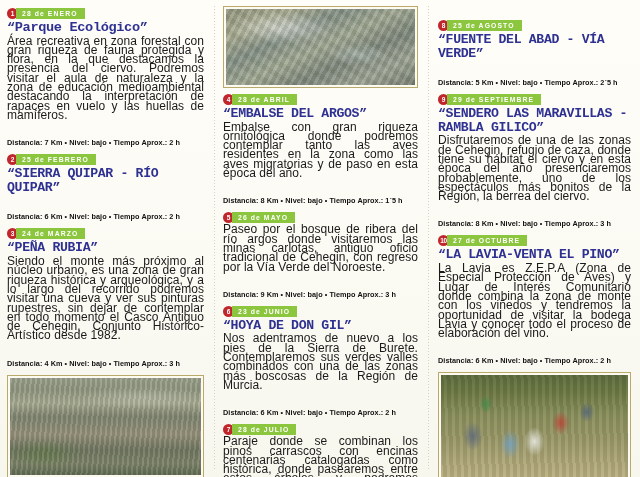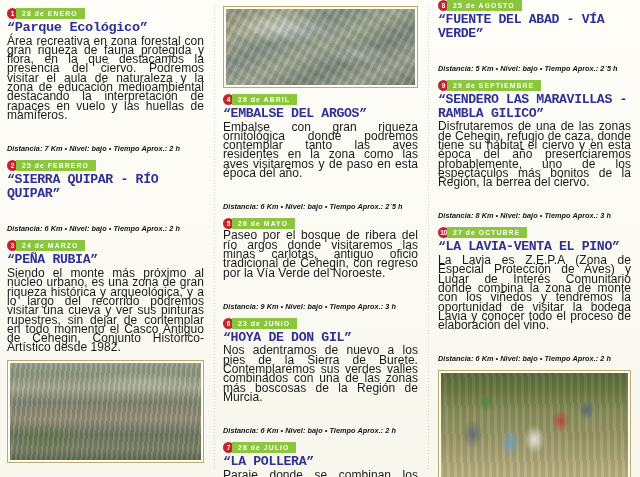--- a/index.html
+++ b/index.html
@@ -17,21 +17,21 @@
     display:flex;
     background:
       linear-gradient(180deg,#fefdf8 0%,#fbfaf3 55%,#f8f7ee 100%);
   }
   .col{
     box-sizing:border-box;
     position:relative;
   }
   .col-left{width:214px;padding:8px 10px 4px 7px;}
   .col-mid{width:214px;padding:4px 10px 16px 9px;}
-  .col-right{width:212px;padding:0 9px 4px 10px;}
+  .col-right{width:212px;padding:20px 9px 4px 10px;}
   .divider{
     position:absolute;
     top:6px;bottom:6px;
     width:1px;
     background:repeating-linear-gradient(180deg,#cfcabb 0px,#cfcabb 1px,transparent 1px,transparent 3px);
     opacity:.85;
   }
   .div1{left:214px;}
   .div2{left:428px;}
 
@@ -76,23 +76,22 @@
   }
   .title.mixed{font-size:13.6px;}
   .body{
     color:#1a1a1a;
     font-size:12px;
     line-height:9.3px;
     text-align:justify;
     letter-spacing:0.05px;
   }
   .meta{
-    margin-top:24px;
+    margin-top:18px;
     font-size:7.3px;
-    font-style:italic;
     font-weight:bold;
     color:#111;
     letter-spacing:0.05px;
   }
 
   
   .photo{
     border:1px solid #b9a96a;
     padding:2px;
     background:#fdfbf1;
@@ -177,42 +176,43 @@
       <div class="meta">Distancia: 6 Km • Nivel: bajo • Tiempo Aprox.: 2 h</div>
     </div>
 
     <div class="entry">
       <div class="datebar">
         <span class="badge">3</span>
         <span class="datetext">24 de MARZO</span>
       </div>
       <div class="title">“PEÑA RUBIA”</div>
       <div class="body">Siendo el monte más próximo al núcleo urbano, es una zona de gran riqueza histórica y arqueológica, y a lo largo del recorrido podremos visitar una cueva y ver sus pinturas rupestres, sin dejar de contemplar en todo momento el Casco Antiguo de Cehegin, Conjunto Histórico-Artístico desde 1982.</div>
+      <div class="meta">Distancia: 4 Km • Nivel: bajo • Tiempo Aprox.: 3 h</div>
     </div>
 
     <div class="photo photo-valley">
       <span class="inner"></span>
     </div>
 
   </div>
 
   <div class="col col-mid">
 
     <div class="photo photo-rocks">
       <span class="inner"></span>
     </div>
 
     <div class="entry">
       <div class="datebar">
         <span class="badge">4</span>
         <span class="datetext">28 de ABRIL</span>
       </div>
       <div class="title">“EMBALSE DEL ARGOS”</div>
-      <div class="body">Embalse con gran riqueza ornitológica donde podremos contemplar tanto las aves residentes en la zona como las aves visitaremos y de paso en esta época del año.</div>
-      <div class="meta">Distancia: 6 Km • Nivel: bajo • Tiempo Aprox.: 2´5 h</div>
+      <div class="body">Embalse con gran riqueza ornitológica donde podremos contemplar tanto las aves residentes en la zona como las aves migratorias y de paso en esta época del año.</div>
+      <div class="meta">Distancia: 8 Km • Nivel: bajo • Tiempo Aprox.: 1´5 h</div>
     </div>
 
     <div class="entry">
       <div class="datebar">
         <span class="badge">5</span>
         <span class="datetext">26 de MAYO</span>
       </div>
       <div class="body">Paseo por el bosque de ribera del río argos donde visitaremos las minas carlotas, antiguo oficio tradicional de Cehegin, con regreso por la Vía Verde del Noroeste.</div>
       <div class="meta">Distancia: 9 Km • Nivel: bajo • Tiempo Aprox.: 3 h</div>
     </div>
@@ -225,21 +225,20 @@
       <div class="title">“HOYA DE DON GIL”</div>
       <div class="body">Nos adentramos de nuevo a los pies de la Sierra de Burete. Contemplaremos sus verdes valles combinados con una de las zonas más boscosas de la Región de Murcia.</div>
       <div class="meta">Distancia: 6 Km • Nivel: bajo • Tiempo Aprox.: 2 h</div>
     </div>
 
     <div class="entry">
       <div class="datebar">
         <span class="badge">7</span>
         <span class="datetext">28 de JULIO</span>
       </div>
-      <div class="title">“LA POLLERA”</div>
       <div class="body">Paraje donde se combinan los pinos carrascos con encinas centenarias catalogadas como histórica, donde pasearemos entre estos árboles y podremos contemplar los pozos de la nieve y su historia en Cehegin.</div>
       <div class="meta">Distancia: 6 Km • Nivel: bajo • Tiempo Aprox.: 2 h</div>
     </div>
 
   </div>
 
   <div class="col col-right">
 
     <div class="entry">
       <div class="datebar">

